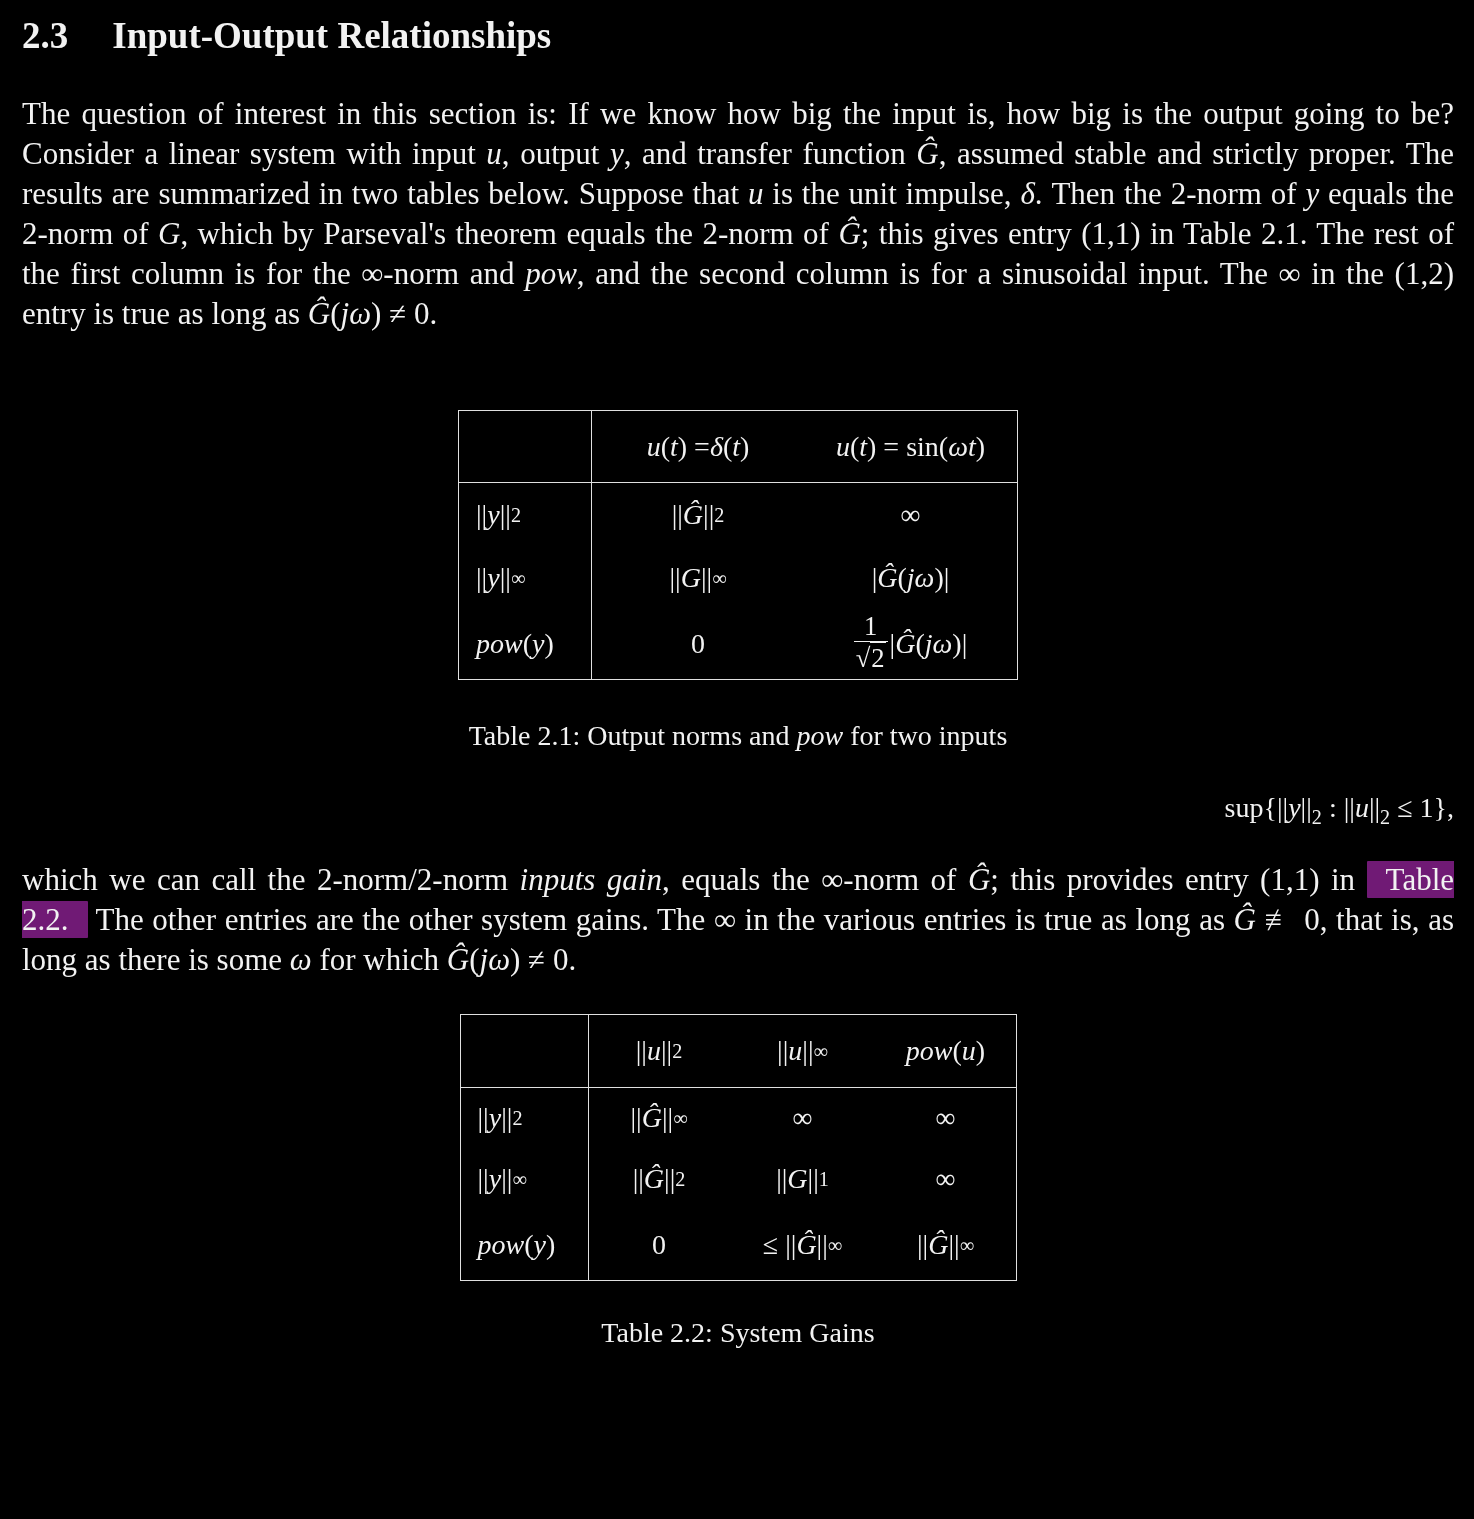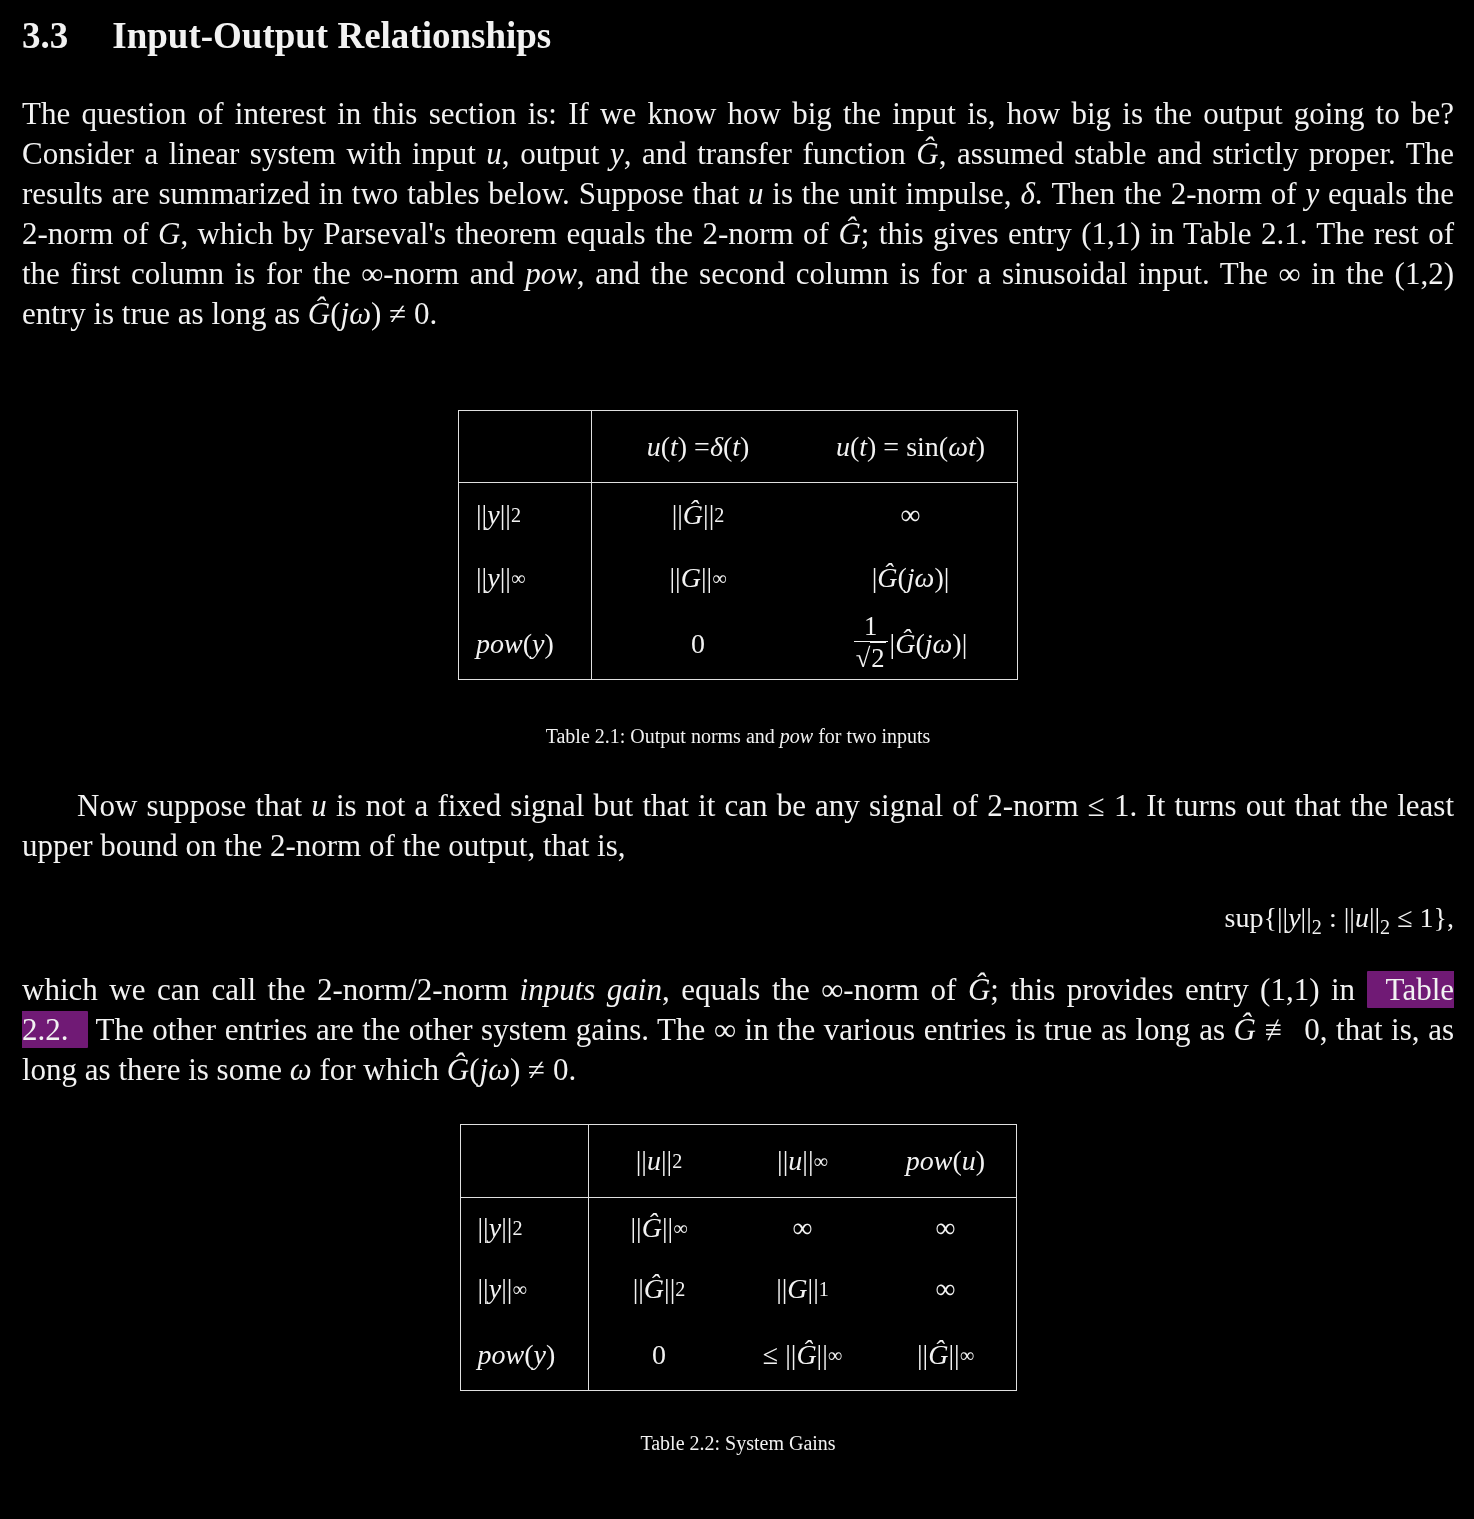--- a/index.html
+++ b/index.html
@@ -39,40 +39,40 @@
   .t1{grid-template-columns:133px 212px 213px;grid-template-rows:72px 63px 63px 70px;}
   .t2{grid-template-columns:128px 141px 146px 140px;grid-template-rows:73px 60px 62px 70px;}
   .cell{
     display:flex;align-items:center;justify-content:center;
     padding:0 4px;white-space:nowrap;
   }
   .cell.hdr{border-bottom:1px solid #e0e0e0;}
   .cell.lbl{border-right:1px solid #e0e0e0;justify-content:flex-start;padding-left:17px;}
 
   .caption{
-    font-size:20px;line-height:40px;text-align:center;
+    font-size:28px;line-height:40px;text-align:center;
   }
   .cap1{margin-top:36px;}
   .cap2{margin-top:32px;}
 
   i{font-style:italic;}
   sub{font-size:0.72em;line-height:0;}
 
   .frac{display:inline-block;vertical-align:middle;text-align:center;margin-right:2px;}
   .fnum{display:block;line-height:1.05;font-size:0.95em;}
   .fden{display:block;border-top:1.5px solid #f2f2f2;line-height:1.25;font-size:0.95em;padding:0 2px;}
   .rad{border-top:1.5px solid #f2f2f2;padding:0 1px;}
   .fjoin{vertical-align:middle;}
 </style>
 </head>
 <body>
 
 <div class="page">
 
-  <h1 class="sec-heading"><span class="sec-num">3.3</span><span>Input-Output Relationships</span></h1>
+  <h1 class="sec-heading"><span class="sec-num">2.3</span><span>Input-Output Relationships</span></h1>
 
   <p class="body-text p1">The question of interest in this section is: If we know how big the input is, how big is the output going to be? Consider a linear system with input <i>u</i>, output <i>y</i>, and transfer function <i>Ĝ</i>, assumed stable and strictly proper. The results are summarized in two tables below. Suppose that <i>u</i> is the unit impulse, <i>δ</i>. Then the 2-norm of <i>y</i> equals the 2-norm of <i>G</i>, which by Parseval's theorem equals the 2-norm of <i>Ĝ</i>; this gives entry (1,1) in Table 2.1. The rest of the first column is for the ∞-norm and <i>pow</i>, and the second column is for a sinusoidal input. The ∞ in the (1,2) entry is true as long as <i>Ĝ</i>(<i>jω</i>) ≠ 0.</p>
 
   <div class="table-wrap tw1">
     <div class="mtable t1">
       <div class="cell lbl hdr"></div>
       <div class="cell hdr"><i>u</i>(<i>t</i>) = <i>δ</i>(<i>t</i>)</div>
       <div class="cell hdr"><i>u</i>(<i>t</i>) = sin(<i>ωt</i>)</div>
 
       <div class="cell lbl">||<i>y</i>||<sub>2</sub></div>
@@ -89,21 +89,20 @@
           <span class="frac">
             <span class="fnum">1</span>
             <span class="fden">√<span class="rad">2</span></span>
           </span>
           <span class="fjoin">|<i>Ĝ</i>(<i>jω</i>)|</span>
         </div>
     </div>
     <div class="caption cap1">Table 2.1: Output norms and <i>pow</i> for two inputs</div>
   </div>
 
-  <p class="body-text p2">Now suppose that <i>u</i> is not a fixed signal but that it can be any signal of 2-norm ≤ 1. It turns out that the least upper bound on the 2-norm of the output, that is,</p>
 
   <div class="equation">sup{||<i>y</i>||<sub>2</sub> : ||<i>u</i>||<sub>2</sub> ≤ 1},</div>
 
   <p class="body-text p3">which we can call the 2-norm/2-norm <i>inputs gain</i>, equals the ∞-norm of <i>Ĝ</i>; this provides entry (1,1) in <span class="hl">Table 2.2.</span> The other entries are the other system gains. The ∞ in the various entries is true as long as <i>Ĝ</i> ≢ 0, that is, as long as there is some <i>ω</i> for which <i>Ĝ</i>(<i>jω</i>) ≠ 0.</p>
 
   <div class="table-wrap tw2">
     <div class="mtable t2">
       <div class="cell lbl hdr"></div>
       <div class="cell hdr">||<i>u</i>||<sub>2</sub></div>
       <div class="cell hdr">||<i>u</i>||<sub>∞</sub></div>

